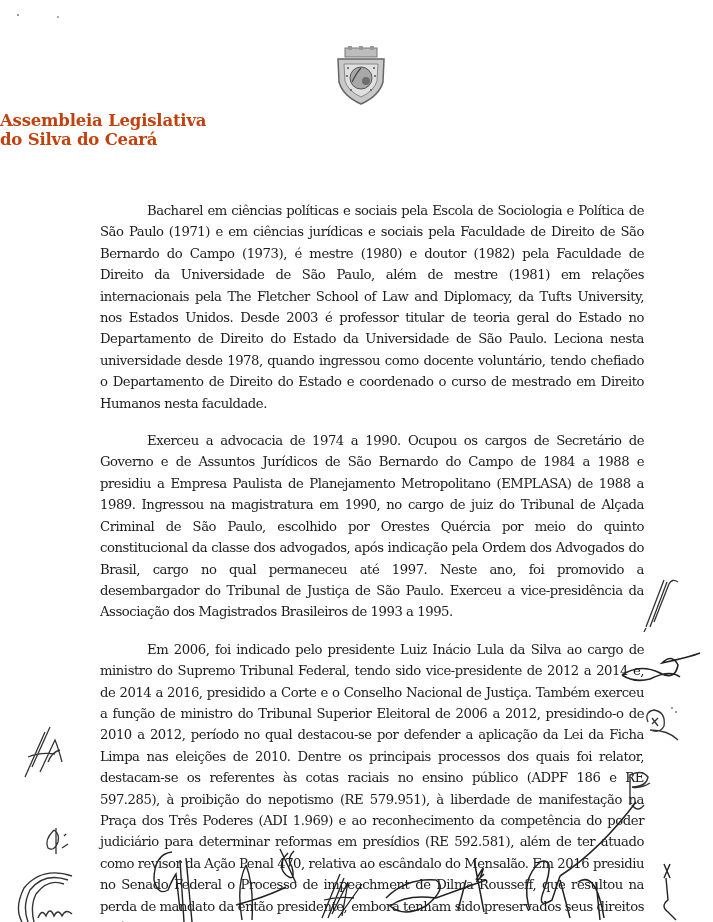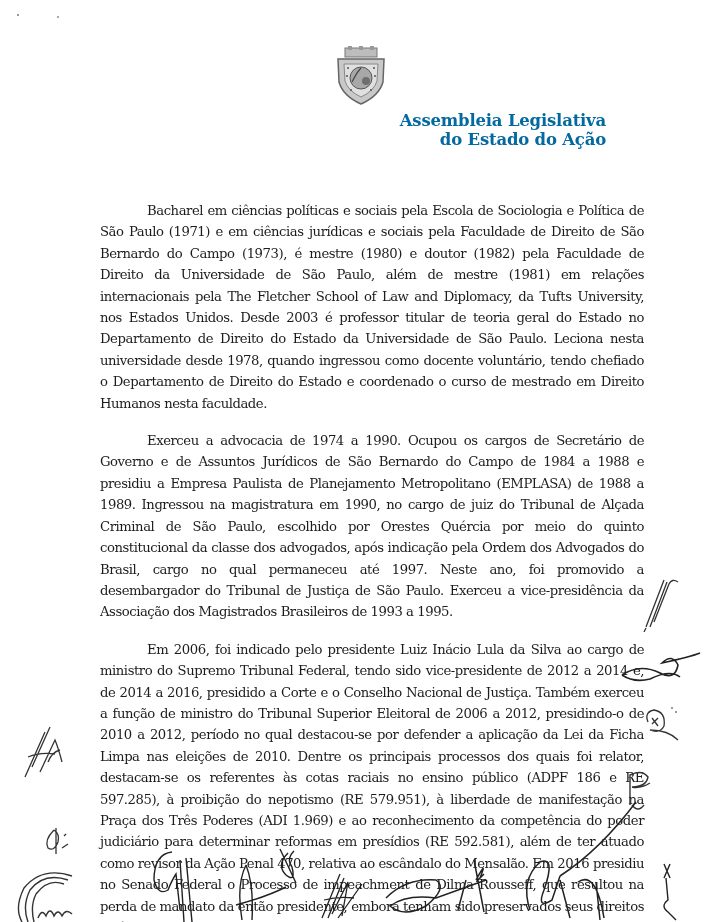--- a/index.html
+++ b/index.html
@@ -1,18 +1,18 @@
 <!DOCTYPE html>
 <html><head>
 <meta charset="utf-8">
 <style>
   html, body { margin: 0; padding: 0; background: #ffffff; }
   body { width: 713px; height: 922px; position: relative; overflow: hidden; font-family: "Liberation Serif", serif; color: #1a1a1a; }
   .seal { position: absolute; left: 333px; top: 46px; width: 56px; height: 60px; }
-  .org { position: absolute; left: 0; width: 606px; text-align: right; font-family: "DejaVu Serif", serif; font-weight: bold; font-size: 16.5px; color: #0369a1; letter-spacing: -0.2px; }
+  .org { position: absolute; left: 0; width: 606px; text-align: left; font-family: "DejaVu Serif", serif; font-weight: bold; font-size: 16.5px; color: #c2410c; letter-spacing: -0.2px; }
   .org.l1 { top: 111px; }
   .org.l2 { top: 130px; }
   .body-text { position: absolute; left: 100px; width: 544px; top: 184px; font-family: "DejaVu Serif", serif; font-size: 13.2px; line-height: 21.4px; text-align: justify; color: #1c1c1c; letter-spacing: -0.45px; word-spacing: 0px; }
   .body-text p { margin: 16px 0 9px 0; text-indent: 47px; }
   .body-text p.last { text-align-last: left; }
   .sig { position: absolute; }
   .sig svg { display: block; }
   .mark { position: absolute; left: 17px; top: 14px; width: 2px; height: 2px; background: #999; }
   .mark2 { position: absolute; left: 57px; top: 16px; width: 2px; height: 2px; background: #aaa; }
 </style>
@@ -36,21 +36,21 @@
     <circle cx="15" cy="22" r="1" fill="#555"></circle>
       <circle cx="41" cy="22" r="1" fill="#555"></circle>
     <circle cx="14" cy="30" r="1" fill="#555"></circle>
       <circle cx="42" cy="30" r="1" fill="#555"></circle>
     <circle cx="18" cy="44" r="1" fill="#555"></circle>
       <circle cx="38" cy="44" r="1" fill="#555"></circle>
   </svg>
 </div>
 
 <div class="org l1">Assembleia Legislativa</div>
-<div class="org l2">do Estado do Ação</div>
+<div class="org l2">do Silva do Ceará</div>
 
 <div class="body-text">
   <p>Bacharel em ciências políticas e sociais pela Escola de Sociologia e Política de São Paulo (1971) e em ciências jurídicas e sociais pela Faculdade de Direito de São Bernardo do Campo (1973), é mestre (1980) e doutor (1982) pela Faculdade de Direito da Universidade de São Paulo, além de mestre (1981) em relações internacionais pela The Fletcher School of Law and Diplomacy, da Tufts University, nos Estados Unidos. Desde 2003 é professor titular de teoria geral do Estado no Departamento de Direito do Estado da Universidade de São Paulo. Leciona nesta universidade desde 1978, quando ingressou como docente voluntário, tendo chefiado o Departamento de Direito do Estado e coordenado o curso de mestrado em Direito Humanos nesta faculdade.</p>
   <p>Exerceu a advocacia de 1974 a 1990. Ocupou os cargos de Secretário de Governo e de Assuntos Jurídicos de São Bernardo do Campo de 1984 a 1988 e presidiu a Empresa Paulista de Planejamento Metropolitano (EMPLASA) de 1988 a 1989. Ingressou na magistratura em 1990, no cargo de juiz do Tribunal de Alçada Criminal de São Paulo, escolhido por Orestes Quércia por meio do quinto constitucional da classe dos advogados, após indicação pela Ordem dos Advogados do Brasil, cargo no qual permaneceu até 1997. Neste ano, foi promovido a desembargador do Tribunal de Justiça de São Paulo. Exerceu a vice-presidência da Associação dos Magistrados Brasileiros de 1993 a 1995.</p>
   <p class="last">Em 2006, foi indicado pelo presidente Luiz Inácio Lula da Silva ao cargo de ministro do Supremo Tribunal Federal, tendo sido vice-presidente de 2012 a 2014 e, de 2014 a 2016, presidido a Corte e o Conselho Nacional de Justiça. Também exerceu a função de ministro do Tribunal Superior Eleitoral de 2006 a 2012, presidindo-o de 2010 a 2012, período no qual destacou-se por defender a aplicação da Lei da Ficha Limpa nas eleições de 2010. Dentre os principais processos dos quais foi relator, destacam-se os referentes às cotas raciais no ensino público (ADPF 186 e RE 597.285), à proibição do nepotismo (RE 579.951), à liberdade de manifestação na Praça dos Três Poderes (ADI 1.969) e ao reconhecimento da competência do poder judiciário para determinar reformas em presídios (RE 592.581), além de ter atuado como revisor da Ação Penal 470, relativa ao escândalo do Mensalão. Em 2016 presidiu no Senado Federal o Processo de impeachment de Dilma Rousseff, que resultou na perda de mandato da então presidente, embora tenham sido preservados seus direitos políticos, em uma</p>
 </div>
 
 <div class="sig" style="left:20px; top:722px;">
   <svg width="50" height="60" viewBox="0 0 50 60">
     <path d="M5 55 L25 10 M12 45 L30 5 M8 35 Q20 30 35 32 M20 50 L35 18 Q38 25 42 40 M28 40 Q32 30 40 28" stroke="#333" stroke-width="1.3" fill="none"></path>

